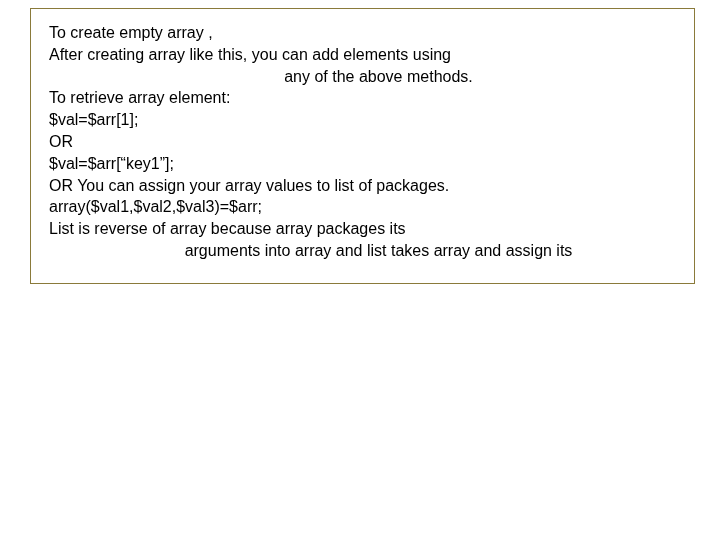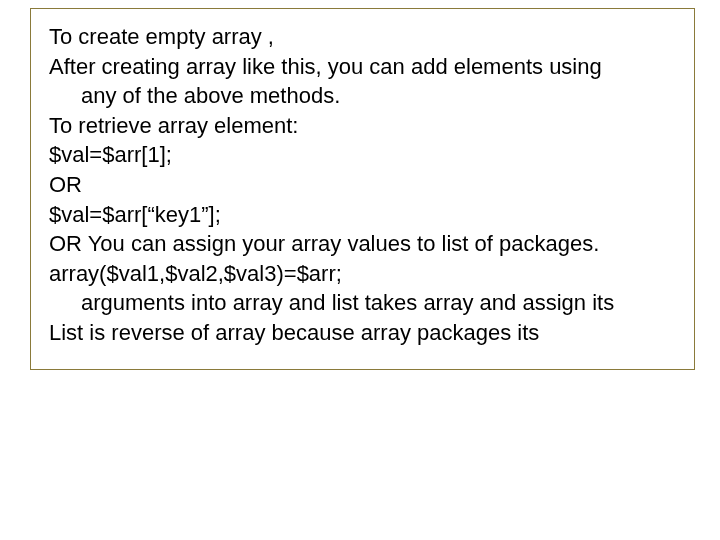--- a/index.html
+++ b/index.html
@@ -21,40 +21,41 @@
   .content-box {
     position: absolute;
     left: 30px;
     top: 8px;
     width: 665px;
     border: 1.5px solid #8a7a3a;
     box-sizing: border-box;
     padding: 14px 18px 20px 18px;
   }
   .para {
-    font-size: 22px;
+    font-size: 16px;
     line-height: 1.3;
     color: #000000;
     margin: 0 0 1px 0;
     padding-left: 0;
   }
   .cont {
     padding-left: 32px;
+    text-align: center;
   }
 </style>
 </head>
 <body>
 
 <div class="slide">
   <div class="content-box">
     <p class="para">To create empty array ,</p>
     <p class="para">After creating array like this, you can add elements using</p>
     <p class="para cont">any of the above methods.</p>
     <p class="para">To retrieve array element:</p>
     <p class="para">$val=$arr[1];</p>
     <p class="para">OR</p>
     <p class="para">$val=$arr[“key1”];</p>
     <p class="para">OR You can assign your array values to list of packages.</p>
     <p class="para">array($val1,$val2,$val3)=$arr;</p>
+    <p class="para">List is reverse of array because array packages its</p>
     <p class="para cont">arguments into array and list takes array and assign its</p>
-    <p class="para">List is reverse of array because array packages its</p>
   </div>
 </div>
 
 </body></html>

